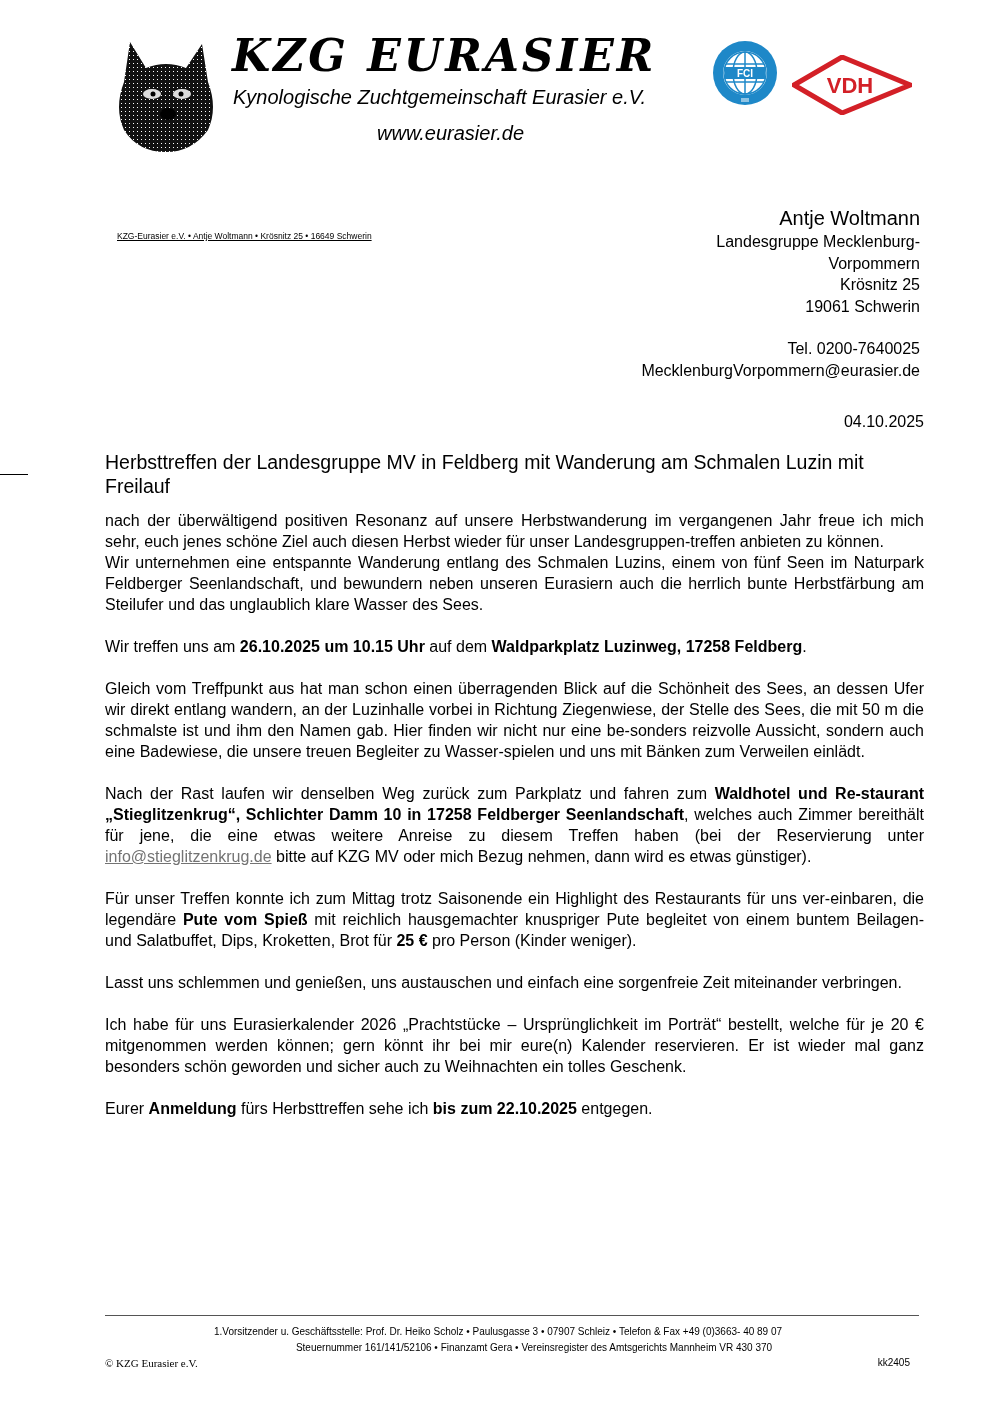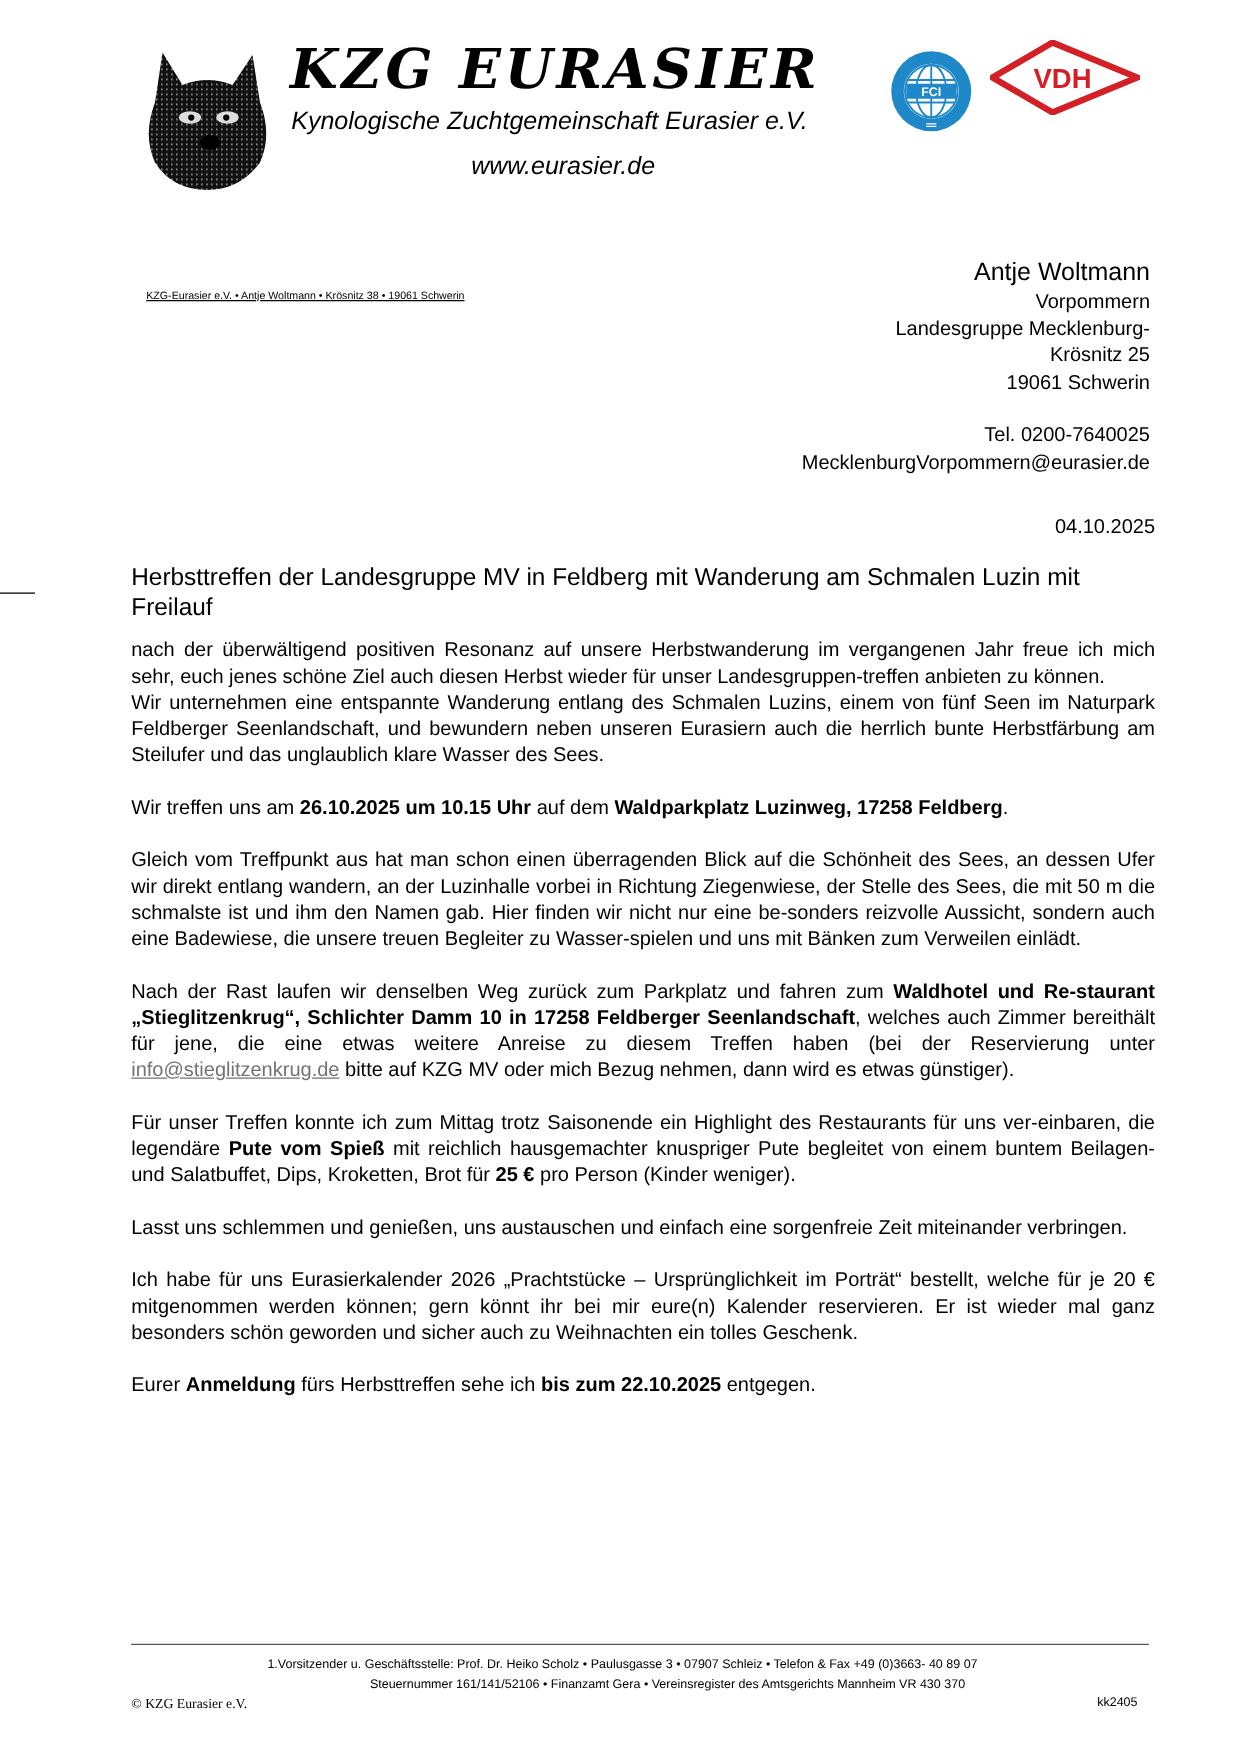--- a/index.html
+++ b/index.html
@@ -5,21 +5,21 @@
   html, body { margin:0; padding:0; background:#ffffff; }
   body { width:996px; height:1409px; position:relative; overflow:hidden; color:#000;
          font-family:"Liberation Sans", sans-serif; }
   .abs { position:absolute; }
   .dog { left:112px; top:38px; width:108px; height:116px; }
   .brand-title { left:232px; top:30px; font-family:"DejaVu Serif", serif; font-style:italic; font-weight:bold;
                  font-size:44px; letter-spacing:3px; white-space:nowrap; }
   .brand-sub { left:233px; top:86px; font-size:20px; font-style:italic; white-space:nowrap; }
   .brand-url { left:377px; top:122px; font-size:20px; font-style:italic; white-space:nowrap; }
   .fci { left:712px; top:40px; width:66px; height:66px; }
-  .vdh { left:792px; top:32px; width:120px; height:60px; }
+  .vdh { left:792px; top:55px; width:120px; height:60px; }
   .sender-line { left:117px; top:231px; font-size:8.5px; text-decoration:underline; white-space:nowrap; }
   .addr { right:76px; top:205px; text-align:right; font-size:16px; line-height:21.5px; }
   .addr .name { font-size:20px; line-height:26px; }
   .date { right:72px; top:413px; font-size:16px; }
   .subject { left:105px; top:450px; width:819px; font-size:19.5px; font-weight:normal; line-height:24px; }
   .body { left:105px; top:510px; width:819px; font-size:16px; line-height:21px; text-align:justify; }
   .body p { margin:0 0 21px 0; }
   .body p.tight { margin:0; }
   .body a { color:#737373; text-decoration:underline; }
   .margin-mark { left:0; top:474px; width:28px; height:1px; background:#000; }
@@ -68,26 +68,26 @@
     <line x1="29" y1="61" x2="37" y2="61" stroke="#fff" stroke-width="1"></line>
   </svg>
 </div>
 <div class="abs vdh">
   <svg width="120" height="60" viewBox="0 0 120 60">
     <polygon points="2,30 50,2 118,30 50,58" fill="#fff" stroke="#d32027" stroke-width="5" stroke-linejoin="miter"></polygon>
     <text x="58" y="38" text-anchor="middle" fill="#d32027" font-family="Liberation Sans, sans-serif" font-weight="bold" font-size="22">VDH</text>
   </svg>
 </div>
 
-<div class="abs sender-line">KZG-Eurasier e.V. • Antje Woltmann • Krösnitz 38 • 19061 Schwerin</div>
+<div class="abs sender-line">KZG-Eurasier e.V. • Antje Woltmann • Krösnitz 25 • 16649 Schwerin</div>
 
 <div class="abs addr">
   <div class="name">Antje Woltmann</div>
+  <div>Landesgruppe Mecklenburg-</div>
   <div>Vorpommern</div>
-  <div>Landesgruppe Mecklenburg-</div>
   <div>Krösnitz 25</div>
   <div>19061 Schwerin</div>
   <div style="height:21px"></div>
   <div>Tel. 0200-7640025</div>
   <div>MecklenburgVorpommern@eurasier.de</div>
 </div>
 
 <div class="abs margin-mark"></div>
 
 <div class="abs date">04.10.2025</div>

